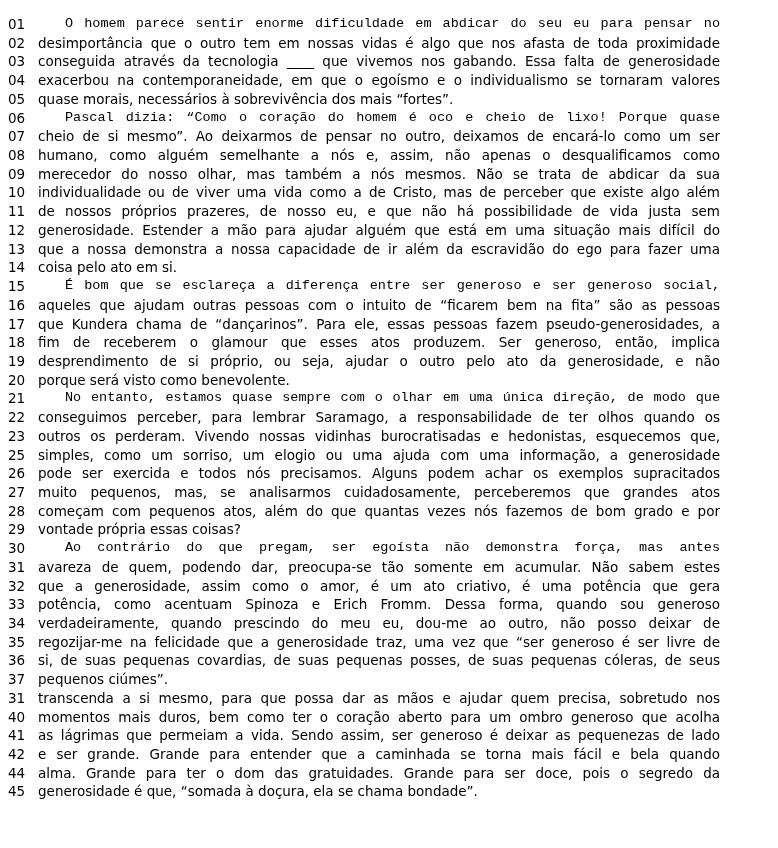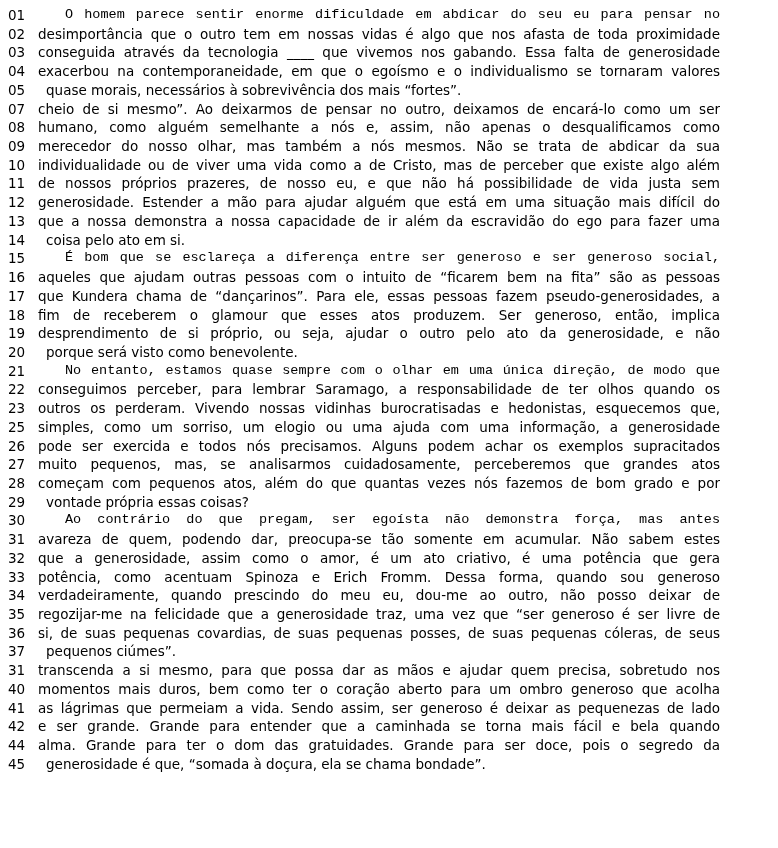--- a/index.html
+++ b/index.html
@@ -10,21 +10,21 @@
   }
   body {
     font-family: "DejaVu Sans", "Liberation Sans", sans-serif;
     font-size: 13.5px;
     color: #000000;
     overflow: hidden;
   }
   .page {
     width: 732px;
     height: 848px;
-    padding: 6px 12px 0 8px;
+    padding: 15px 12px 0 8px;
     overflow: hidden;
     background: #ffffff;
   }
   .line {
     display: flex;
     height: 18.73px;
     line-height: 18.73px;
     white-space: normal;
   }
   .num {
@@ -33,21 +33,20 @@
   }
   .txt {
     flex: 1;
     display: block;
     text-align: justify;
     text-align-last: justify;
     overflow: hidden;
   }
   .line.para-end .txt {
     text-align-last: left;
-    margin-left: 8px;
   }
   .line.para-start .txt {
     text-indent: 27px;
     font-family: Liberation Mono, monospace;
   }
 </style>
 </head>
 <body>
 
 <div class="page">
@@ -65,20 +64,24 @@
         <span class="txt">conseguida através da tecnologia ____ que vivemos nos gabando. Essa falta de generosidade</span>
       </div>
       <div class="line">
         <span class="num">04</span>
         <span class="txt">exacerbou na contemporaneidade, em que o egoísmo e o individualismo se tornaram valores</span>
       </div>
       <div class="line para-end">
         <span class="num">05</span>
         <span class="txt">quase morais, necessários à sobrevivência dos mais “fortes”.</span>
       </div>
+      <div class="line para-start">
+        <span class="num">06</span>
+        <span class="txt">Pascal dizia: “Como o coração do homem é oco e cheio de lixo! Porque quase sempre está</span>
+      </div>
       <div class="line">
         <span class="num">07</span>
         <span class="txt">cheio de si mesmo”. Ao deixarmos de pensar no outro, deixamos de encará-lo como um ser</span>
       </div>
       <div class="line">
         <span class="num">08</span>
         <span class="txt">humano, como alguém semelhante a nós e, assim, não apenas o desqualificamos como</span>
       </div>
       <div class="line">
         <span class="num">09</span>

